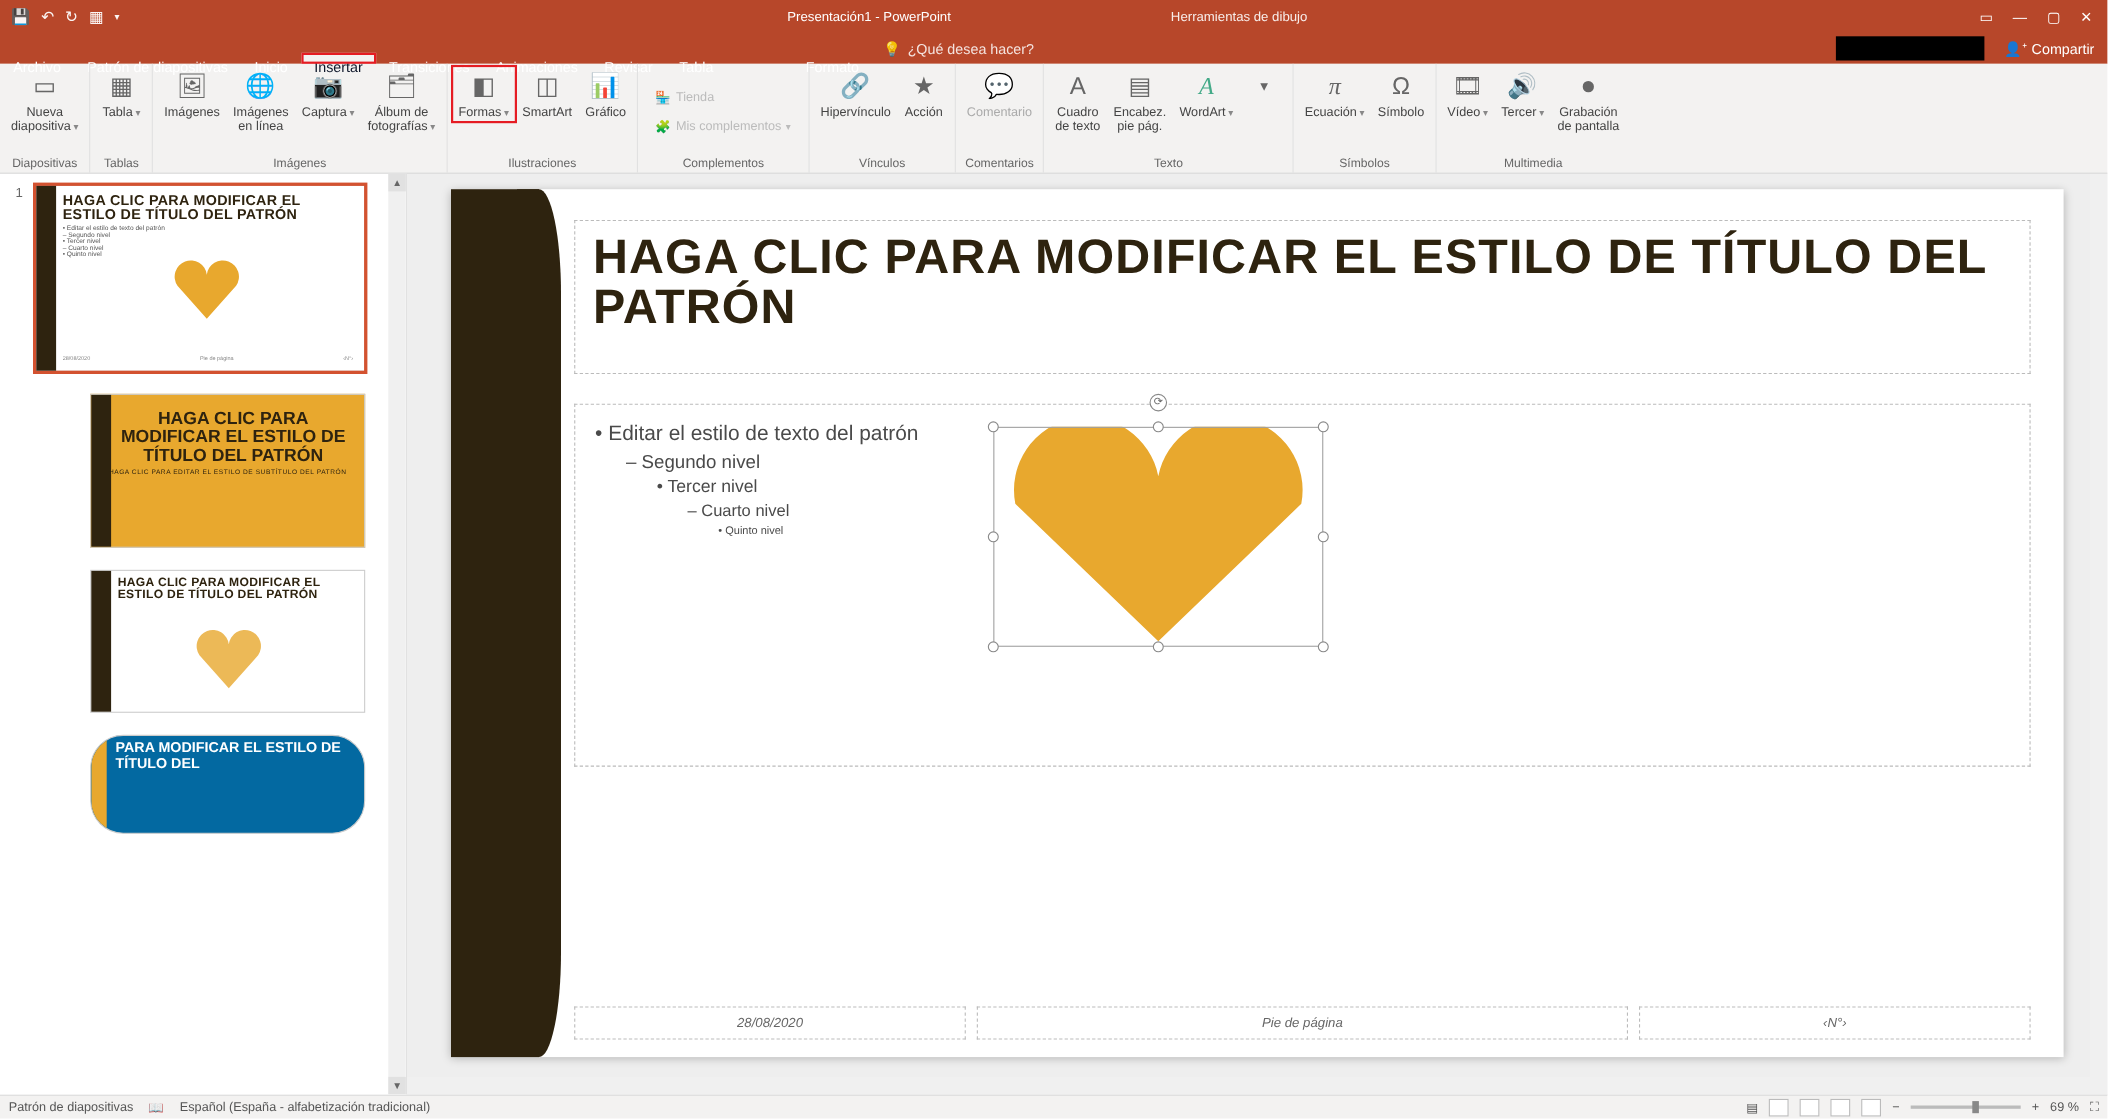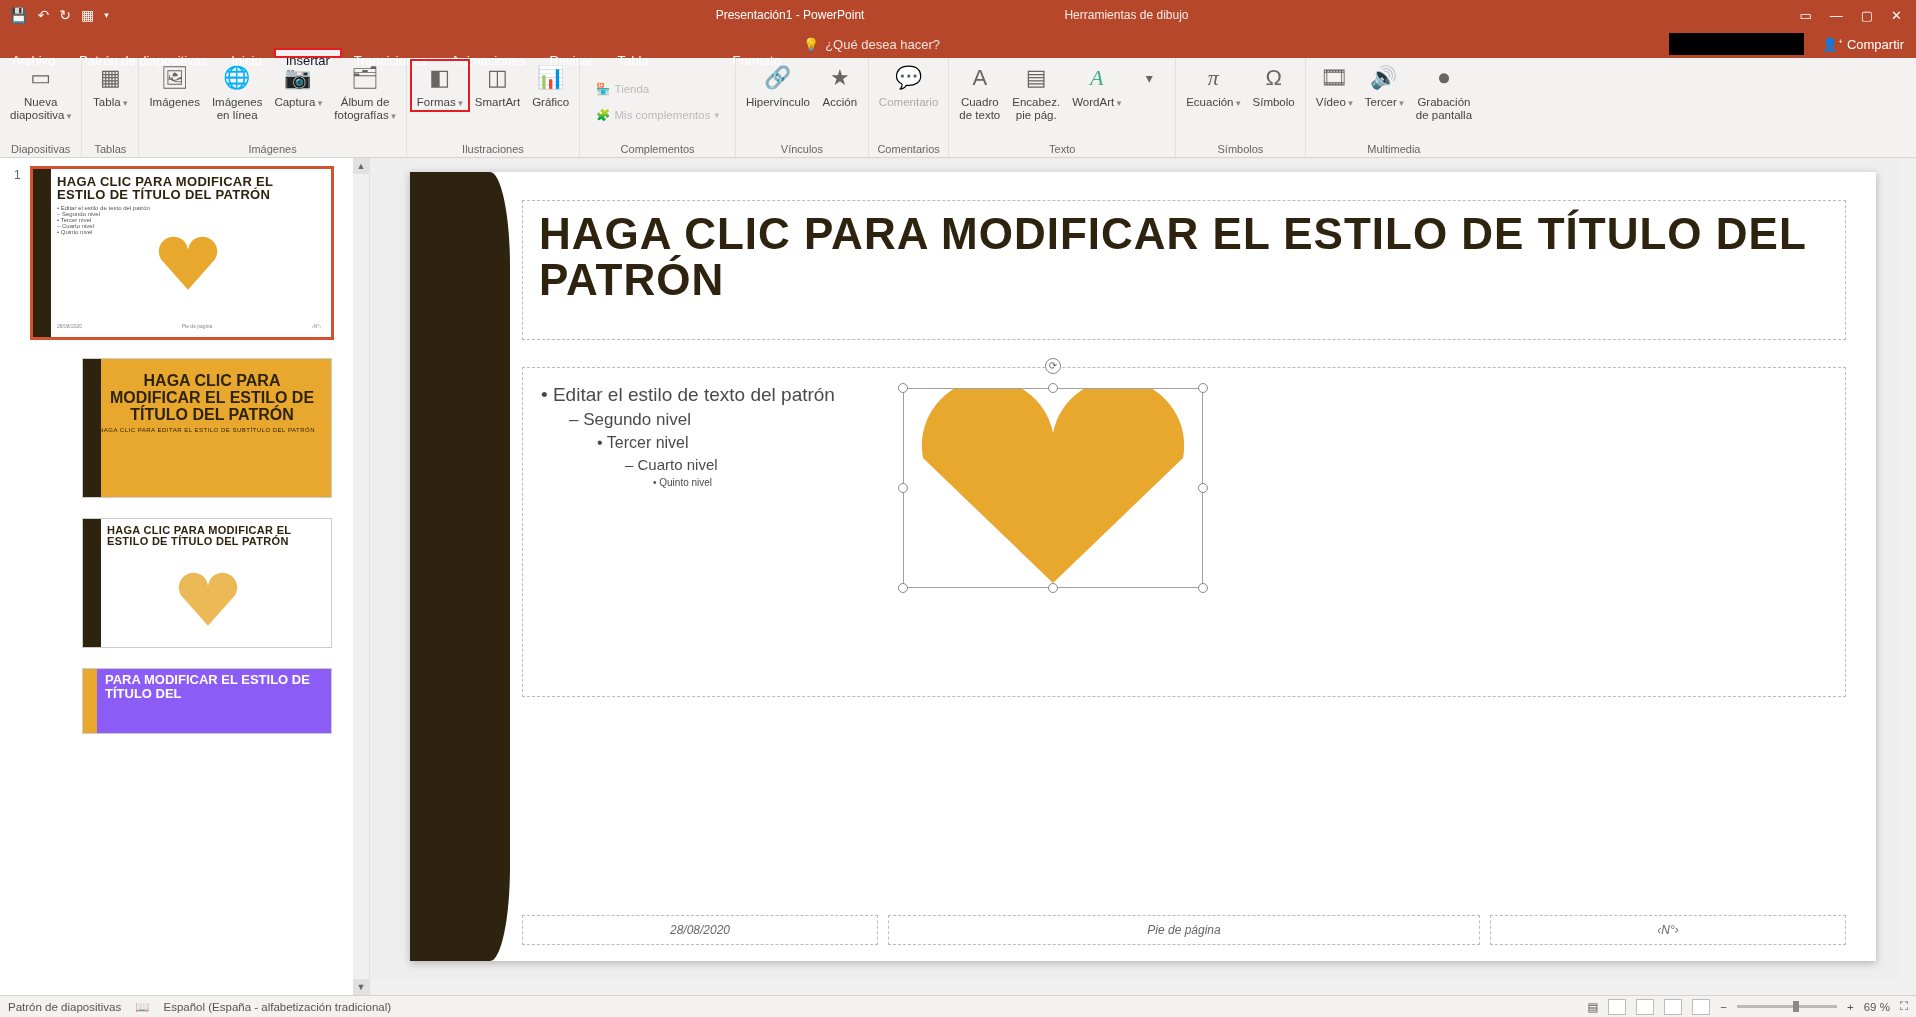--- a/index.html
+++ b/index.html
@@ -52,21 +52,21 @@
 .mini-wave { position: absolute; left: 0; top: 0; bottom: 0; width: 18px; background: #2e230f; }
 .mini-title { font-family: Impact, "Arial Black", sans-serif; font-weight: 900; font-size: 13px; color: #2e230f; padding: 6px 8px 2px 24px; line-height: 1; letter-spacing: 0.3px; }
 .mini-heart { width: 48px; height: 42px; margin: 4px auto; }
 .mini-body { font-size: 6px; color: #555; padding: 2px 8px 4px 24px; }
 .mini-footer { display: flex; justify-content: space-between; font-size: 5px; color: #888; padding: 2px 10px 4px 24px; }
 .thumb1 { height: 170px; }
 .thumb2 { height: 140px; background: #e8a82e; }
 .thumb2 .mini-title2 { font-family: Impact, sans-serif; font-weight: 900; color: #2e230f; font-size: 16px; text-align: center; padding: 14px 14px 4px 24px; line-height: 1.05; }
 .thumb2 .mini-sub { font-size: 6px; text-align: center; color: #2e230f; letter-spacing: 0.5px; }
 .thumb3 { height: 130px; }
-.thumb4 { height: 66px; background: #8b5cf6; color: #e8a82e; overflow: hidden;}
+.thumb4 { height: 90px; background: #0369a1; color: #e8a82e; overflow: hidden; border-radius: 30px;}
 .thumb4 .mini-wave4 { position: absolute; left: 0; top:0; bottom:0; width: 14px; background: #e8a82e;}
 .thumb4 .mini-title4 { font-family: Impact, sans-serif; font-weight: 900; font-size: 13px; color: #fff; padding: 4px 8px 2px 22px; line-height: 1.05;}
 
 
 .canvas-wrap { flex: 1; background: #eeeeee; position: relative; overflow: hidden; }
 .slide { position: absolute; left: 40px; top: 14px; right: 40px; bottom: 34px; background: #fff; box-shadow: 0 2px 8px rgba(0,0,0,0.25); }
 .wave-deco { position: absolute; left: 0; top: 0; bottom: 0; width: 80px; background: #2e230f; }
 .wave-deco::after { content: ""; position: absolute; right: -20px; top: 0; bottom: 0; width: 40px; background: #2e230f; border-radius: 0 50% 50% 0 / 0 12% 12% 0; }
 .title-ph { position: absolute; left: 112px; top: 28px; right: 30px; height: 140px; border: 1px dashed #bbb; padding: 10px 16px; }
 .title-ph h1 { font-family: Impact, "Arial Black", sans-serif; font-weight: 900; font-size: 44px; color: #2e230f; line-height: 1.05; letter-spacing: 1px; }

